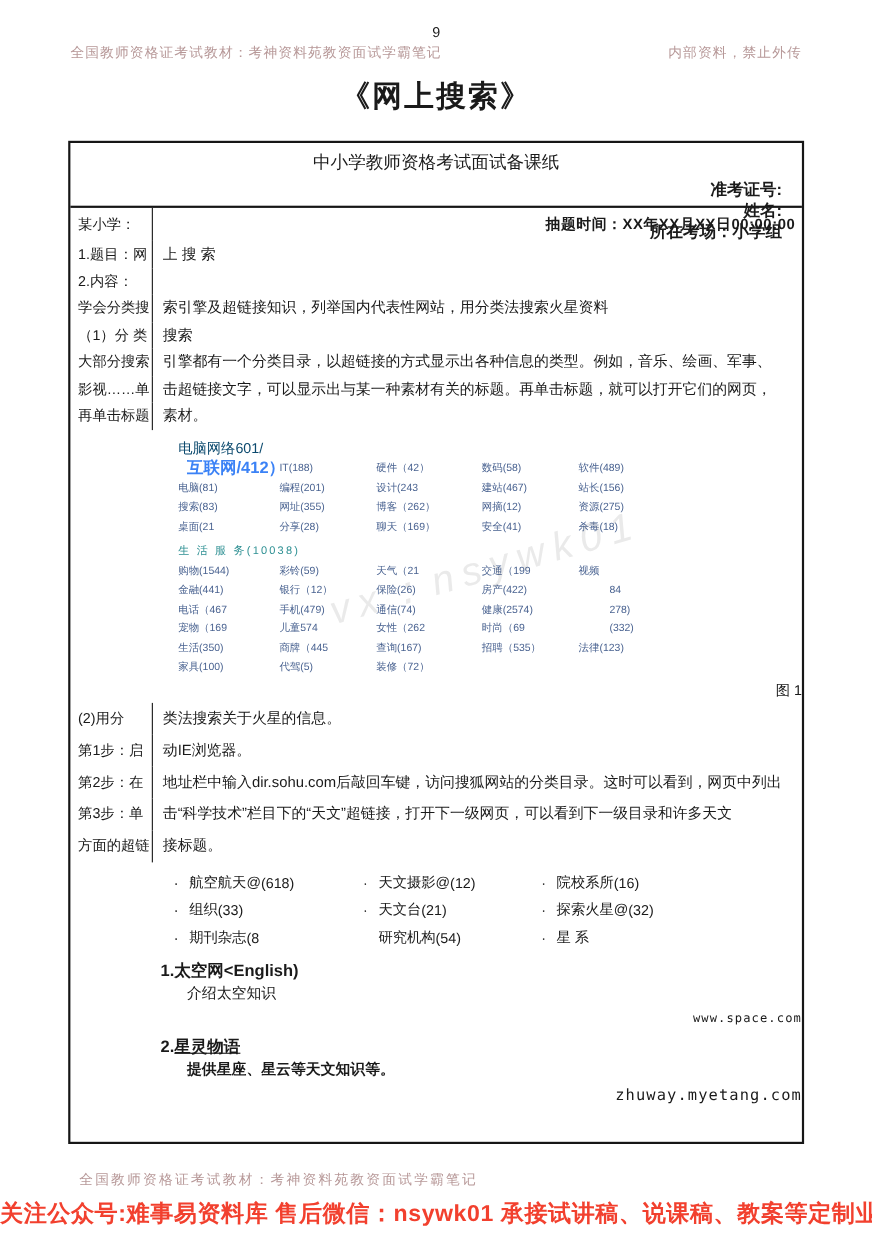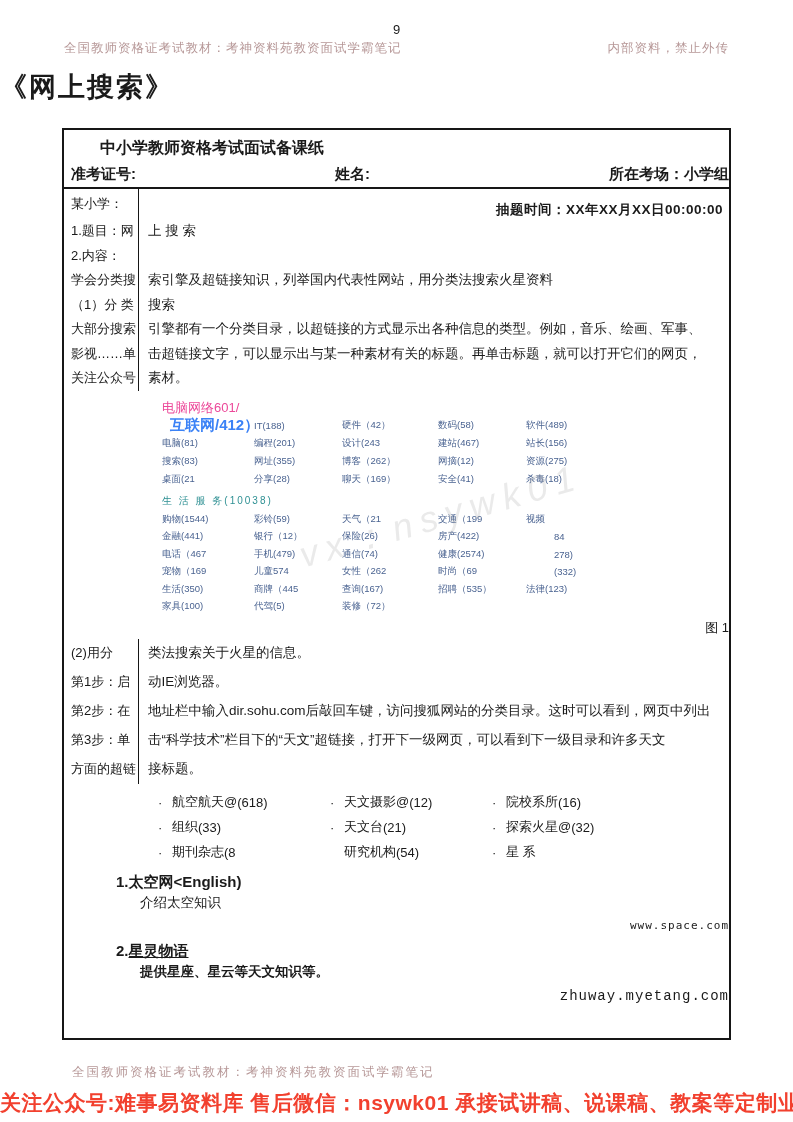--- a/index.html
+++ b/index.html
@@ -7,69 +7,69 @@
     position:relative; width:793px; height:1122px; margin:0 auto;
     background:#ffffff; overflow:hidden;
     font-family:"Liberation Sans", sans-serif; color:#1a1a1a;
   }
   .page-number { text-align:center; padding-top:22px; font-size:13px; }
   .header-row {
     display:flex; justify-content:space-between;
     margin:3px 64px 0 64px; font-size:12.5px; color:#b79898; letter-spacing:1px;
   }
   .doc-title {
-    text-align:left; font-size:27px; font-weight:bold; margin-top:12px; letter-spacing:2px;
+    text-align:center; font-size:27px; font-weight:bold; margin-top:12px; letter-spacing:2px;
   }
   .sheet {
     position:absolute; left:62px; top:128px; width:669px; height:912px;
     border:2px solid #161616; box-sizing:border-box; background:transparent;
   }
-  .sheet-title { font-weight:bold; font-size:16px; height:33px; padding-top:8px; box-sizing:border-box;padding-left:36px; }
+  .sheet-title { text-align:center; font-weight:normal; font-size:16px; height:33px; padding-top:8px; box-sizing:border-box; }
   .fields-row {
     display:flex; justify-content:space-between; align-items:flex-end;
-    font-weight:bold; font-size:15px; height:26px; padding:0 0 3px 7px;
-    border-bottom:2px solid #161616; box-sizing:border-box;
+    font-weight:bold; font-size:15px; height:26px; padding:0 18px 3px 7px;
+    border-bottom:2px solid #161616; box-sizing:border-box;flex-direction:column;
   }
   .fields-row .f-name { margin-left:-40px; }
   .tc-row { display:flex; align-items:center; font-size:13.5px; }
   .tc-row .lcell {
     width:75px; box-sizing:border-box; padding-left:7px; border-right:1.5px solid #161616;
     height:100%; display:flex; align-items:center; white-space:nowrap; overflow:visible; font-size:13px;
   }
   .tc-row .rcell { flex:1; padding-left:9px; white-space:nowrap; overflow:hidden; }
-  .school-row { height:30px;align-items:flex-end; }
+  .school-row { height:30px; }
   .school-row .rcell { display:flex; justify-content:flex-end; padding-right:6px; }
   .draw-time { font-weight:600; font-size:13.5px; letter-spacing:0.5px; }
   #body-rows .tc-row { height:24.5px; }
   #step-rows .tc-row { height:29px; }
   .figure { margin:8px 0 0 98px; }
-  .fig-h1 { color:#ec4899; font-size:13px; height:18px; }
+  .fig-h1 { color:#0c4a6e; font-size:13px; height:18px; }
   .fig-grid { display:grid; grid-template-columns:92px 88px 96px 88px 96px; }
   .fig-cell { color:#4a6391; font-size:9.5px; height:18px; display:flex; align-items:center; white-space:nowrap; }
   #fig-grid-2 .fig-cell { height:17.5px; }
   .fig-big { color:#3b82f6; font-size:15px; font-weight:600; padding-left:8px; z-index:2; }
   .fig-num { padding-left:28px; }
   .fig-h2 { color:#2e9093; font-size:10px; letter-spacing:2px; margin:5px 0 2px 0; height:15px; }
   .fig-caption { text-align:right; font-size:13px; margin-top:3px; height:20px; }
   .links-grid {
     display:grid; grid-template-columns:172px 162px 200px;
     margin:6px 0 0 94px; font-size:13px;
   }
   .link-item { height:25px; display:flex; align-items:center; white-space:nowrap; }
   .link-bullet { width:14px; display:inline-block; }
   .link-name.u { }
-  #sites { margin:8px 0 0 52px; }
+  #sites { margin:8px 0 0 82px; }
   .site { margin-top:2px; }
   .site + .site { margin-top:10px; }
   .site-title { font-weight:bold; font-size:15px; }
   .site-title .u2 { text-decoration:underline; }
   .site-desc { margin-left:24px; font-size:13.5px; margin-top:2px; }
   .site-desc.bold { font-weight:bold; }
   .site-url { margin-left:24px; font-family:"DejaVu Sans Mono", monospace; font-size:11px; margin-top:7px; letter-spacing:1px;text-align:right; }
-  .site-url.large { font-size:14px;font-family:Liberation Mono, monospace; }
+  .site-url.large { font-size:14px; }
   .watermark {
     position:absolute; left:295px; top:492px; transform:rotate(-16deg);
     font-size:36px; letter-spacing:8px; color:rgba(140,140,140,0.18);
     pointer-events:none; font-style:italic;
   }
   .footer-line { position:absolute; top:1064px; left:72px; font-size:12.5px; color:#b79898; letter-spacing:2px; }
   .promo {
     position:absolute; top:1089px; left:0; right:0; text-align:center;
     font-size:21px; font-weight:bold; color:#f2402e; white-space:nowrap; letter-spacing:0.5px;
   }
@@ -122,21 +122,21 @@
         </div>
         <div class="tc-row">
           <div class="lcell">大部分搜索</div>
           <div class="rcell">引擎都有一个分类目录，以超链接的方式显示出各种信息的类型。例如，音乐、绘画、军事、</div>
         </div>
         <div class="tc-row">
           <div class="lcell">影视……单</div>
           <div class="rcell">击超链接文字，可以显示出与某一种素材有关的标题。再单击标题，就可以打开它们的网页，</div>
         </div>
         <div class="tc-row">
-          <div class="lcell">关注公众号</div>
+          <div class="lcell">再单击标题</div>
           <div class="rcell">素材。</div>
         </div>
       </div>
 
     <div class="figure">
       <div class="fig-h1">电脑网络601/</div>
       <div class="fig-grid" id="fig-grid-1">
           <div class="fig-cell fig-big">互联网/412）</div>
           <div class="fig-cell">IT(188)</div>
           <div class="fig-cell">硬件（42）</div>

